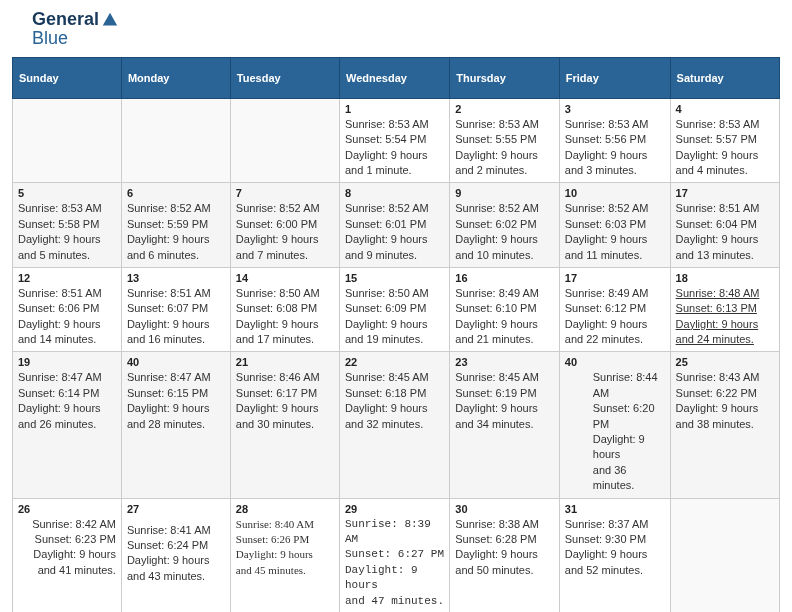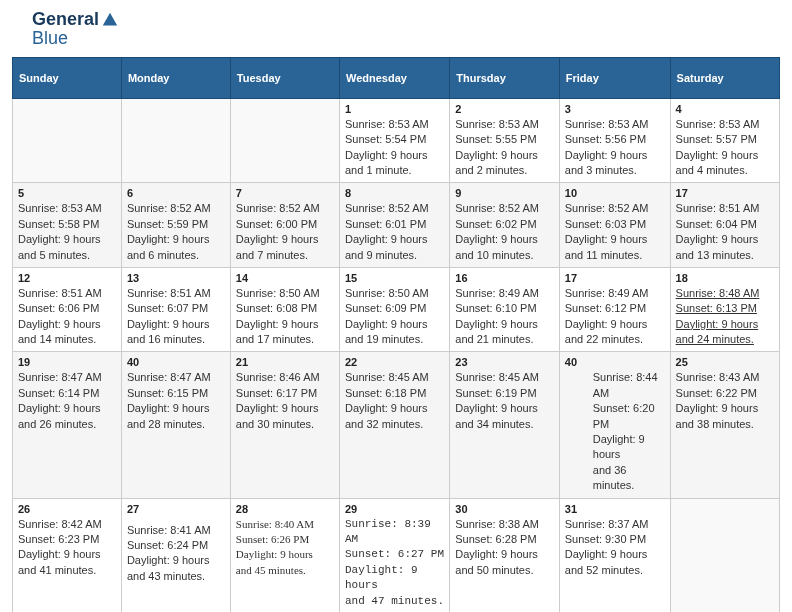--- a/index.html
+++ b/index.html
@@ -306,21 +306,21 @@
             <span class="day-num">25</span>
             <div class="day-info" style="white-space: pre-line;">Sunrise: 8:43 AM
 Sunset: 6:22 PM
 Daylight: 9 hours
 and 38 minutes.</div>
           </td>
         </tr>
         <tr>
           <td>
             <span class="day-num">26</span>
-            <div class="day-info" style="white-space: pre-line;">Sunrise: 8:42 AM
+            <div class="day-info" style="white-space: pre-line; text-align: right;">Sunrise: 8:42 AM
 Sunset: 6:23 PM
 Daylight: 9 hours
 and 41 minutes.</div>
           </td>
           <td>
             <span class="day-num">27</span>
             <div class="day-info" style="white-space: pre-line; margin-top: 8px;">Sunrise: 8:41 AM
 Sunset: 6:24 PM
 Daylight: 9 hours
 and 43 minutes.</div>

